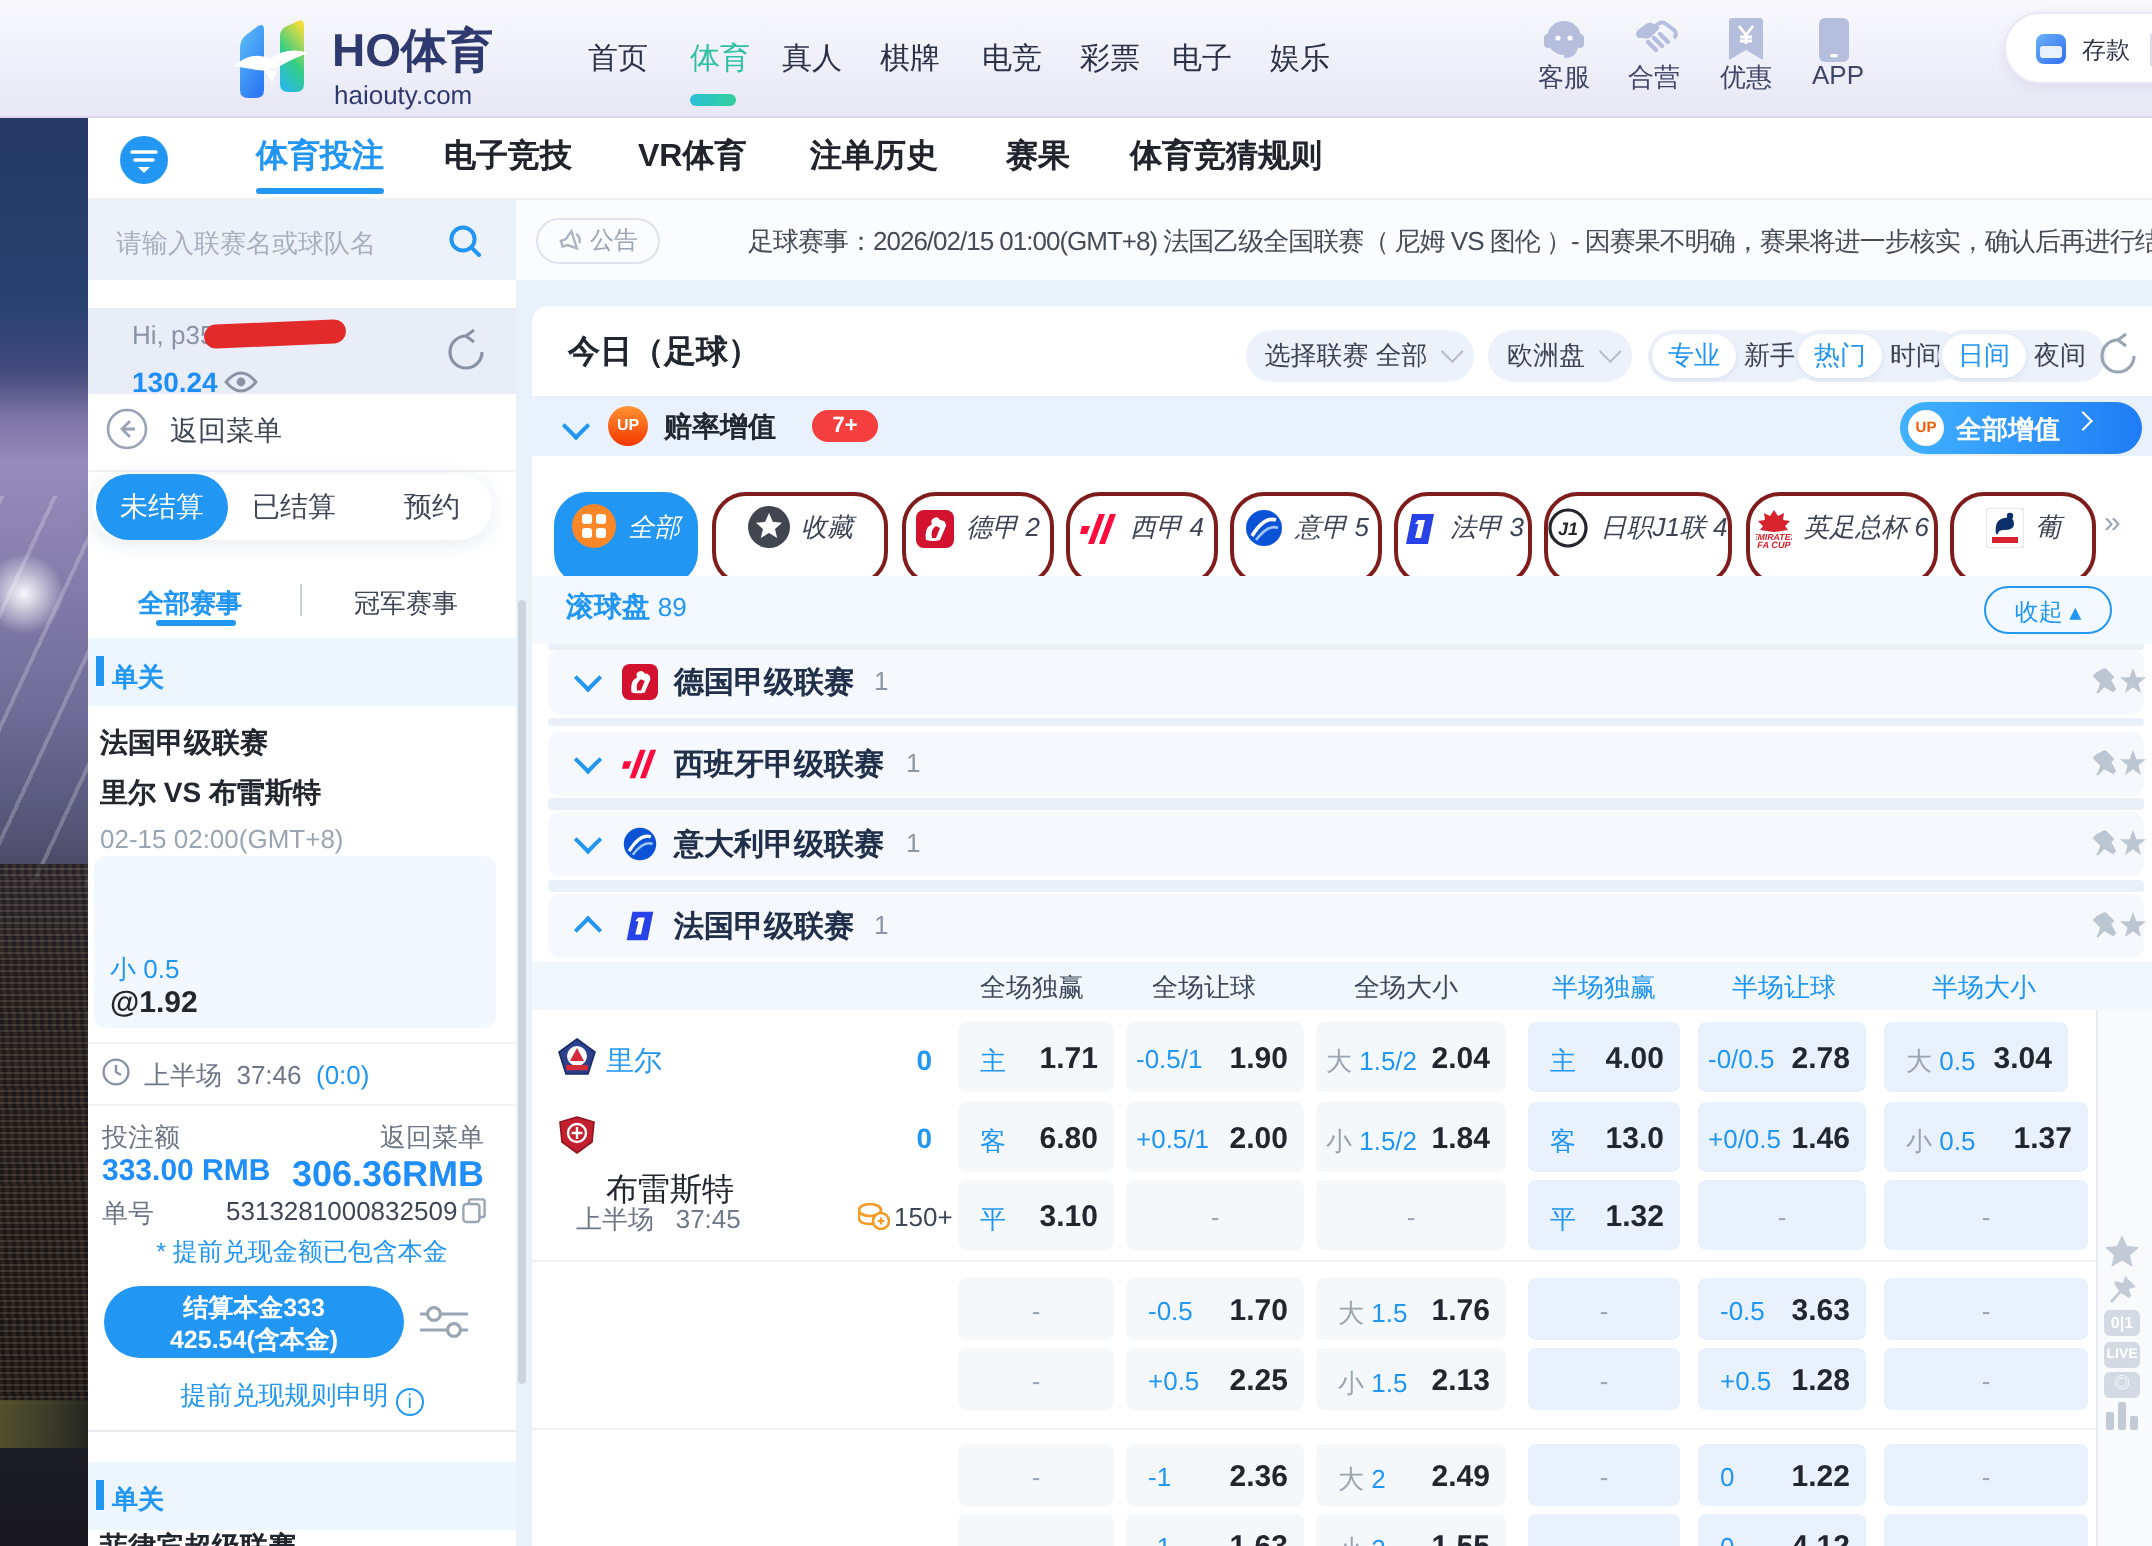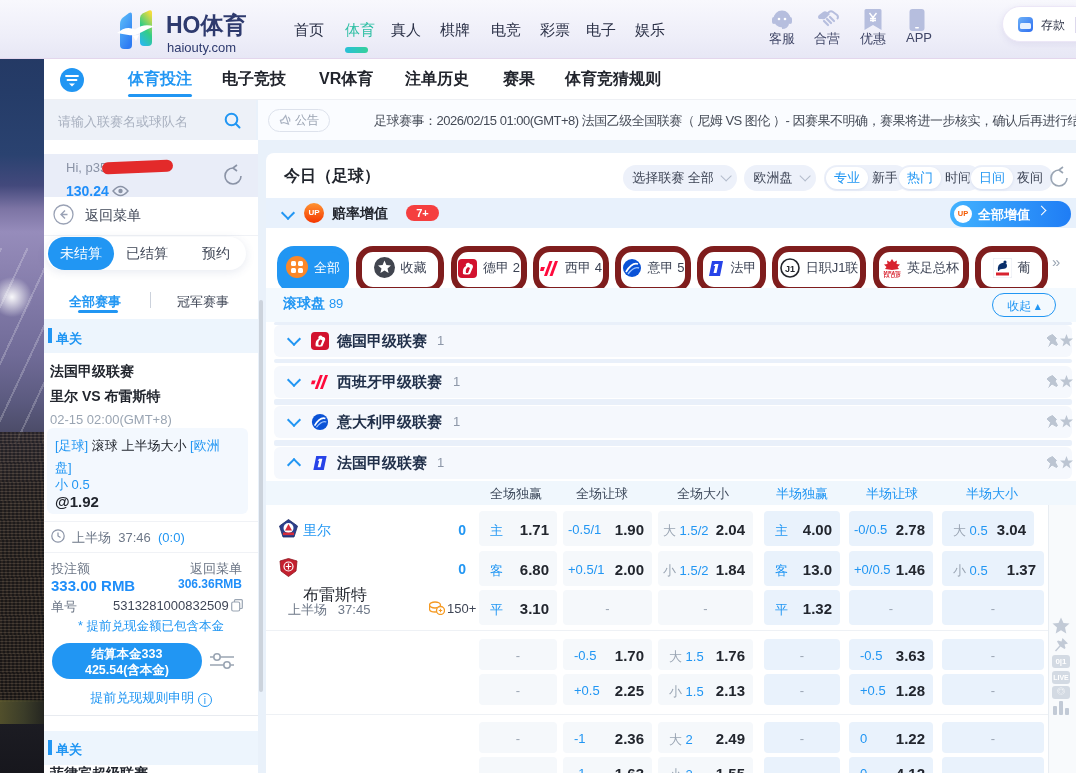--- a/index.html
+++ b/index.html
@@ -47,21 +47,21 @@
 #main{left:266px;top:153px;width:810px;height:620px;background:#fff;border-radius:8px 0 0 0;overflow:hidden;}
 .cic{vertical-align:-6px;margin-right:6px;}
 .lgic{position:absolute;left:37px;top:7px;}
 .mn{position:absolute;}
 .selpill{height:26px;background:#edf1fa;border-radius:13px;font-size:13px;color:#3c4354;line-height:26px;}
 .caret{display:inline-block;width:8px;height:8px;border-right:1.5px solid #b3bbcb;border-bottom:1.5px solid #b3bbcb;transform:rotate(45deg) translateY(-3px);margin-left:6px;}
 .segpill{height:26px;background:#edf1fa;border-radius:13px;font-size:13px;line-height:26px;display:flex;align-items:center;}
 .seg-on{color:#2196f3;background:#fff;border-radius:11px;margin:2px;padding:0 8px;height:22px;line-height:22px;box-shadow:0 1px 3px rgba(40,80,160,.10);font-family:Liberation Serif, serif;}
 .seg-off{color:#3c4354;padding:0 10px;}
 #upband{left:0;top:45px;width:810px;height:30px;background:#e8f1fc;}
-.chip{position:absolute;top:93px;height:47px;border:6px solid #7f1d1d;background:#fff;border-radius:17px;font-size:13px;color:#3c4354;line-height:31px;text-align:center;}
+.chip{position:absolute;top:93px;height:47px;border:2px solid #7f1d1d;background:#fff;border-radius:17px;font-size:13px;color:#3c4354;line-height:31px;text-align:center;font-style:italic;}
 #rollrow{left:0;top:135px;width:810px;height:34px;background:#f3f9fe;}
 .lgrow{position:absolute;left:8px;width:798px;height:32px;background:#f5f8fd;border-radius:6px;}
 .lgap{position:absolute;left:8px;width:798px;height:4px;background:#e9f0fa;border-radius:2px;}
 .lgname{position:absolute;left:63px;top:7px;font-size:15px;font-weight:bold;color:#21304a;}
 .lgcount{position:absolute;left:171px;top:8px;font-size:13px;color:#8d97a8;}
 .chevron{position:absolute;width:10px;height:10px;border-right:2px solid #2196f3;border-bottom:2px solid #2196f3;}
 .chev-d{transform:rotate(45deg);}
 .chev-u{transform:rotate(-135deg);}
 .pinstar{position:absolute;left:772px;top:8px;}
 
@@ -203,34 +203,33 @@
   <div class="sb" style="left:34px;top:170px;width:40px;height:3px;border-radius:2px;background:#2196f3;"></div>
   <div class="sb" style="left:106px;top:152px;width:1px;height:16px;background:#ccd2dc;"></div>
   <div class="sb" style="left:133px;top:153px;width:52px;font-size:13px;color:#3f4656;text-align:center;">冠军赛事</div>
   <div class="sb" style="left:0;top:179px;width:214px;height:34px;background:#edf5fd;"></div>
   <div class="sb" style="left:4px;top:188px;width:4px;height:15px;background:#2196f3;"></div>
   <div class="sb" style="left:12px;top:190px;font-size:13px;font-weight:bold;color:#2196f3;">单关</div>
   <div class="sb" style="left:6px;top:223px;font-size:14px;font-weight:bold;color:#22262e;">法国甲级联赛</div>
   <div class="sb" style="left:6px;top:248px;font-size:14px;font-weight:bold;color:#22262e;">里尔 VS 布雷斯特</div>
   <div class="sb" style="left:6px;top:272px;font-size:13px;color:#9aa5b3;">02-15 02:00(GMT+8)</div>
   <div class="sb" style="left:3px;top:288px;width:201px;height:86px;background:#f3f8fe;border-radius:6px;"></div>
-  <div class="sb" style="left:11px;top:295px;width:176px;font-size:13px;line-height:22px;color:#22262e;"><span style="color:#2196f3;">[足球]</span> 滚球 上半场大小 <span style="color:#2196f3;">[欧洲盘]</span></div>
   <div class="sb" style="left:11px;top:336px;font-size:13px;color:#2196f3;">小 0.5</div>
   <div class="sb" style="left:11px;top:353px;font-size:15px;font-weight:bold;color:#22262e;">@1.92</div>
   <div class="sb" style="left:0;top:381px;width:214px;height:1px;background:#f0f2f6;"></div>
   <svg class="sb" style="left:7px;top:389px;" width="14" height="14" viewBox="0 0 14 14">
       <circle cx="7" cy="7" r="6.2" fill="none" stroke="#8a93a6" stroke-width="1.2"></circle>
       <path d="M7 3.5 L7 7 L9.5 8.5" stroke="#8a93a6" stroke-width="1.2" fill="none"></path>
     </svg>
   <div class="sb" style="left:28px;top:389px;font-size:13px;color:#6e7888;">上半场&nbsp;&nbsp;37:46&nbsp;&nbsp;<span style="color:#2196f3;">(0:0)</span></div>
   <div class="sb" style="left:0;top:412px;width:214px;height:1px;background:#f0f2f6;"></div>
   <div class="sb" style="left:7px;top:420px;font-size:13px;color:#6b7585;">投注额</div>
   <div class="sb" style="right:16px;top:420px;font-size:13px;color:#6b7585;">返回菜单</div>
   <div class="sb" style="left:7px;top:437px;font-size:15px;font-weight:bold;color:#1f8ef9;">333.00 RMB</div>
-  <div class="sb" style="right:16px;top:437px;font-size:12px;font-weight:bold;color:#1f8ef9;">306.36RMB</div>
+  <div class="sb" style="right:16px;top:437px;font-size:18px;font-weight:bold;color:#1f8ef9;">306.36RMB</div>
   <div class="sb" style="left:7px;top:458px;font-size:13px;color:#6b7585;">单号</div>
   <div class="sb" style="left:69px;top:458px;font-size:13px;color:#3f4656;">5313281000832509</div>
   <svg class="sb" style="left:187px;top:459px;" width="12" height="13" viewBox="0 0 12 13">
       <rect x="0.7" y="3" width="8" height="9" rx="1.5" fill="none" stroke="#9aa5b3" stroke-width="1.2"></rect>
       <path d="M3.5 3 L3.5 1.6 Q3.5 0.7 4.4 0.7 L10.4 0.7 Q11.3 0.7 11.3 1.6 L11.3 8.6 Q11.3 9.5 10.4 9.5 L9 9.5" fill="none" stroke="#9aa5b3" stroke-width="1.2"></path>
     </svg>
   <div class="sb" style="left:0;top:478px;width:214px;text-align:center;font-size:12.5px;color:#2196f3;">* 提前兑现金额已包含本金</div>
   <div class="sb" style="left:8px;top:503px;width:150px;height:36px;background:#2196f3;border-radius:18px;color:#fff;font-size:12.5px;font-weight:bold;text-align:center;line-height:16px;padding-top:3px;">结算本金333<br>425.54(含本金)</div>
   <svg class="sb" style="left:164px;top:510px;" width="28" height="22" viewBox="0 0 28 22">
       <path d="M2 7 L26 7 M2 15 L26 15" stroke="#9aa5b3" stroke-width="1.6"></path>

